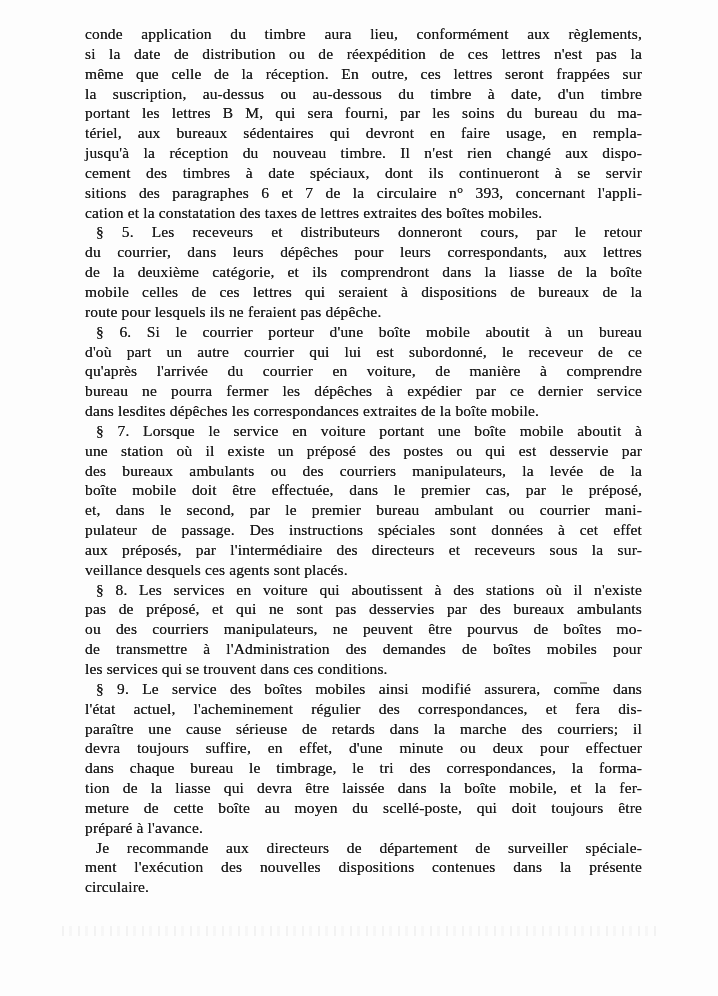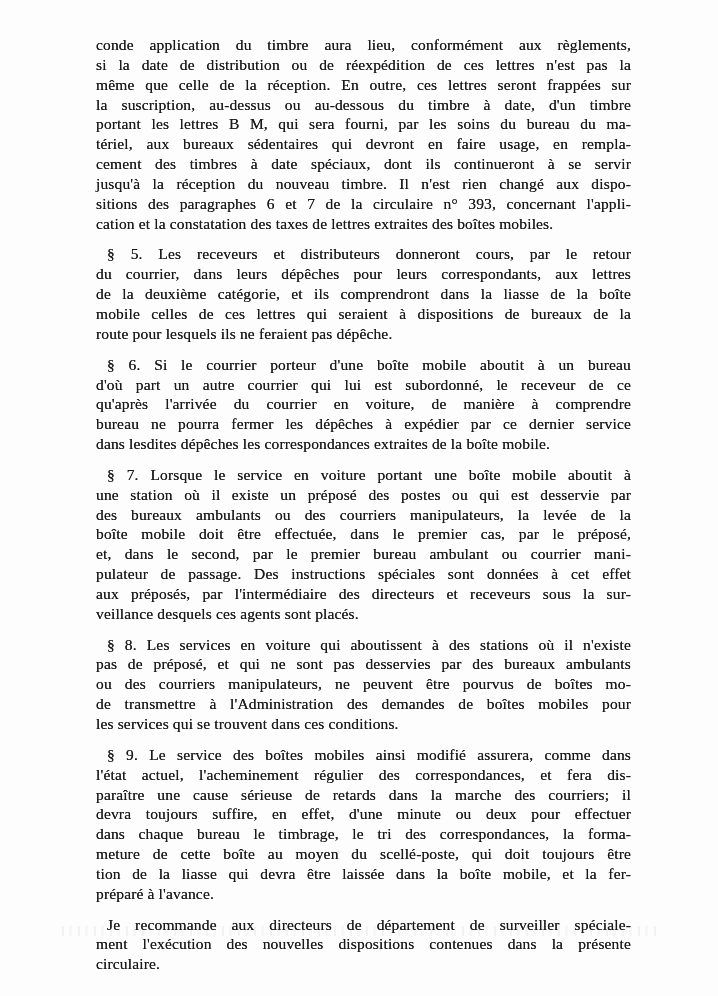--- a/index.html
+++ b/index.html
@@ -25,21 +25,21 @@
     position: absolute;
     left: 85px;
     top: 24px;
     width: 557px;
     color: #1b1b1b;
     font-size: 15.5px;
     letter-spacing: 0.15px;
     text-shadow: 0 0 0.45px rgba(20,20,20,0.85);
   }
   .paragraph {
-    margin: 11px;
+    margin: 0;
     padding: 0;
   }
   .text-line {
     height: 19.85px;
     line-height: 19.85px;
     text-align: justify;
     text-align-last: justify;
     white-space: normal;
     overflow: visible;
   }
@@ -78,22 +78,22 @@
 
 <div class="scan-page">
   <div class="text-block">
       <div class="paragraph">
         <div class="text-line">conde application du timbre aura lieu, conformément aux règlements,</div>
         <div class="text-line">si la date de distribution ou de réexpédition de ces lettres n'est pas la</div>
         <div class="text-line">même que celle de la réception. En outre, ces lettres seront frappées sur</div>
         <div class="text-line">la suscription, au-dessus ou au-dessous du timbre à date, d'un timbre</div>
         <div class="text-line">portant les lettres B M, qui sera fourni, par les soins du bureau du ma-</div>
         <div class="text-line">tériel, aux bureaux sédentaires qui devront en faire usage, en rempla-</div>
+        <div class="text-line">jusqu'à la réception du nouveau timbre. Il n'est rien changé aux dispo-</div>
         <div class="text-line">cement des timbres à date spéciaux, dont ils continueront à se servir</div>
-        <div class="text-line">jusqu'à la réception du nouveau timbre. Il n'est rien changé aux dispo-</div>
         <div class="text-line">sitions des paragraphes 6 et 7 de la circulaire n° 393, concernant l'appli-</div>
         <div class="text-line last-line">cation et la constatation des taxes de lettres extraites des boîtes mobiles.</div>
       </div>
       <div class="paragraph indented">
         <div class="text-line">§ 5. Les receveurs et distributeurs donneront cours, par le retour</div>
         <div class="text-line">du courrier, dans leurs dépêches pour leurs correspondants, aux lettres</div>
         <div class="text-line">de la deuxième catégorie, et ils comprendront dans la liasse de la boîte</div>
         <div class="text-line">mobile celles de ces lettres qui seraient à dispositions de bureaux de la</div>
         <div class="text-line last-line">route pour lesquels ils ne feraient pas dépêche.</div>
       </div>
@@ -120,22 +120,22 @@
         <div class="text-line">ou des courriers manipulateurs, ne peuvent être pourvus de boîtes mo-</div>
         <div class="text-line">de transmettre à l'Administration des demandes de boîtes mobiles pour</div>
         <div class="text-line last-line">les services qui se trouvent dans ces conditions.</div>
       </div>
       <div class="paragraph indented">
         <div class="text-line">§ 9. Le service des boîtes mobiles ainsi modifié assurera, comme dans</div>
         <div class="text-line">l'état actuel, l'acheminement régulier des correspondances, et fera dis-</div>
         <div class="text-line">paraître une cause sérieuse de retards dans la marche des courriers; il</div>
         <div class="text-line">devra toujours suffire, en effet, d'une minute ou deux pour effectuer</div>
         <div class="text-line">dans chaque bureau le timbrage, le tri des correspondances, la forma-</div>
+        <div class="text-line">tion de la liasse qui devra être laissée dans la boîte mobile, et la fer-</div>
         <div class="text-line">meture de cette boîte au moyen du scellé-poste, qui doit toujours être</div>
-        <div class="text-line">tion de la liasse qui devra être laissée dans la boîte mobile, et la fer-</div>
         <div class="text-line last-line">préparé à l'avance.</div>
       </div>
       <div class="paragraph indented">
         <div class="text-line">Je recommande aux directeurs de département de surveiller spéciale-</div>
         <div class="text-line">ment l'exécution des nouvelles dispositions contenues dans la présente</div>
         <div class="text-line last-line">circulaire.</div>
       </div>
     </div>
   <div class="scan-artifact-dash"></div>
   <div class="scan-noise"></div>

